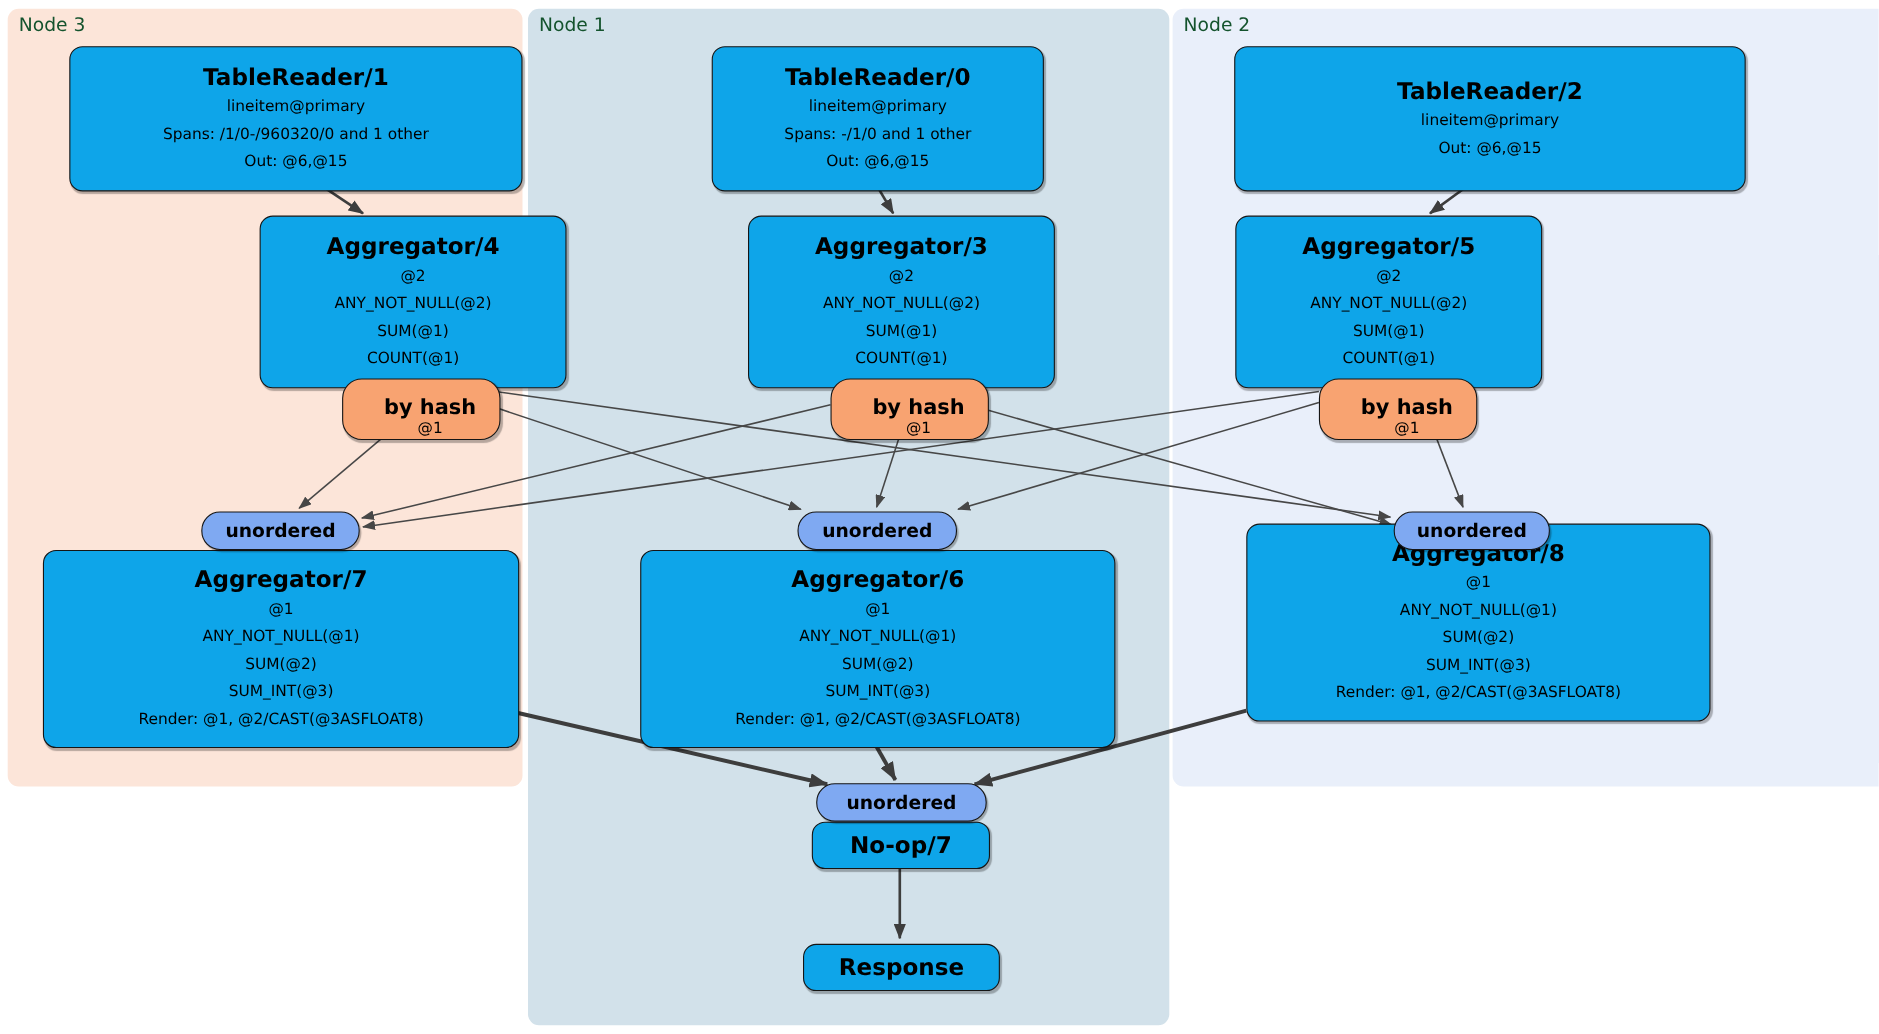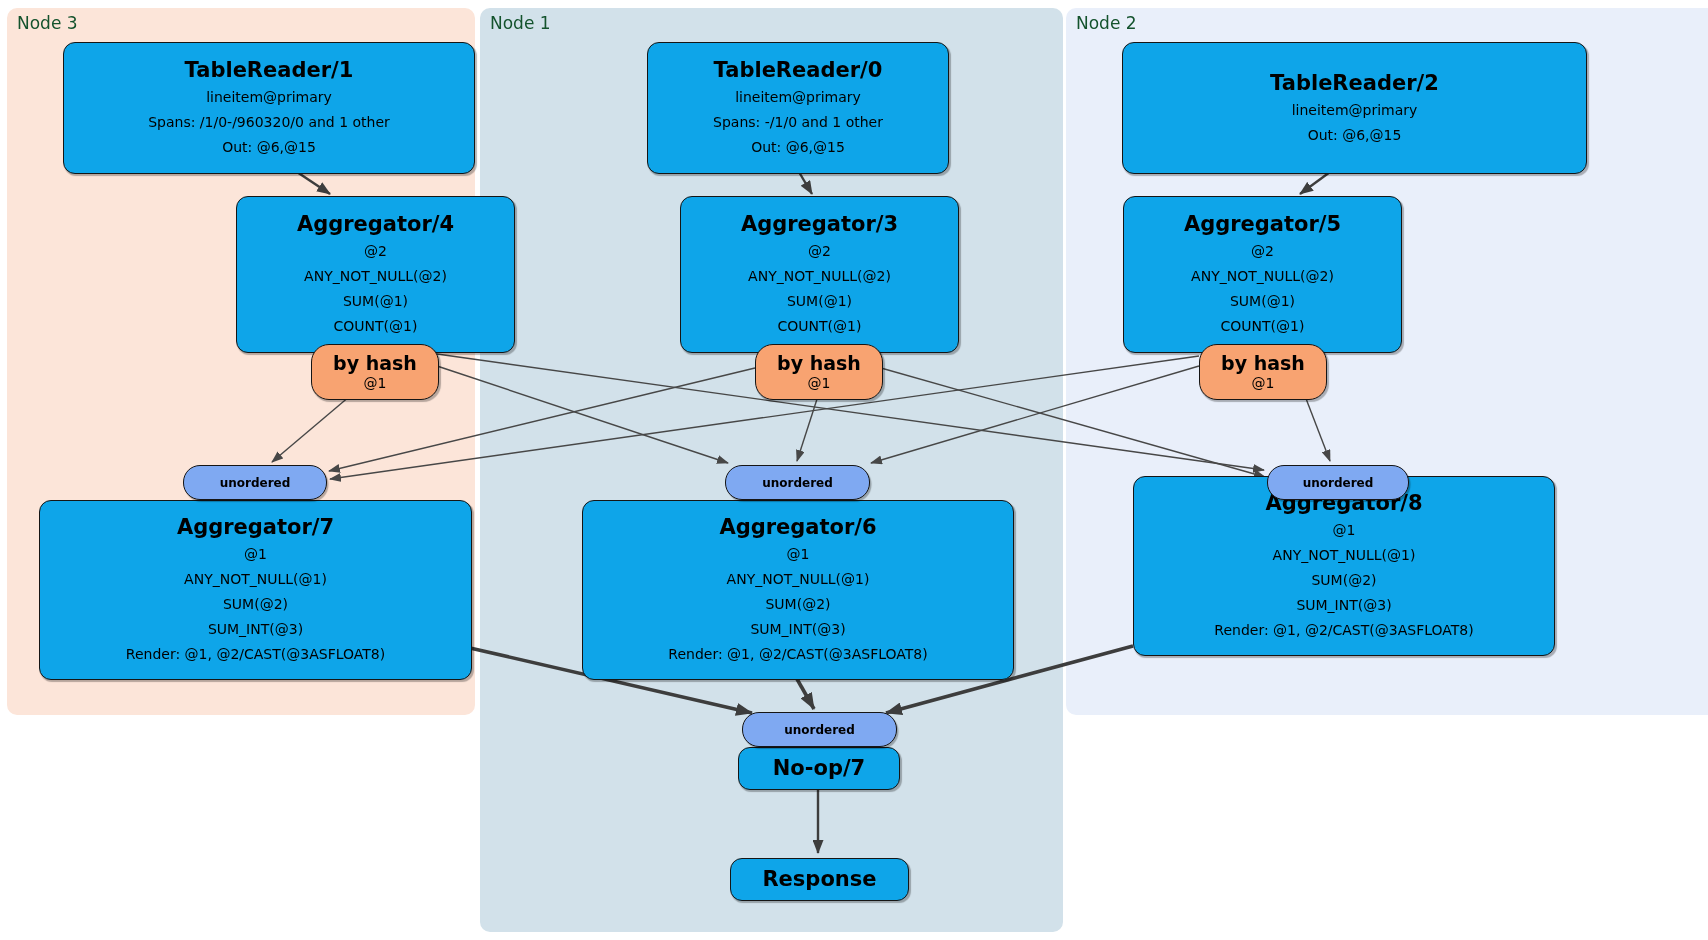--- a/index.html
+++ b/index.html
@@ -15,30 +15,30 @@
   .edge-thick{stroke:#3d3d3d;stroke-width:3.6;fill:none;}
   .proc{
     position:absolute;background:#0ea5e9;border:1.6px solid #151515;border-radius:12px;
     display:flex;flex-direction:column;justify-content:center;align-items:center;
     box-shadow:1.5px 2px 1px rgba(0,0,0,0.28);z-index:3;text-align:center;
   }
   .proc .title{font-weight:bold;font-size:21px;line-height:29px;white-space:nowrap;}
   .proc .line{font-size:14px;line-height:25px;white-space:nowrap;}
   .router{
     position:absolute;background:#f8a371;border:1.8px solid #151515;border-radius:18px;
-    display:flex;flex-direction:column;justify-content:center;align-items:center;
-    box-shadow:1.5px 2px 1px rgba(0,0,0,0.28);z-index:4;text-align:center;
+    display:flex;flex-direction:column;justify-content:flex-end;align-items:center;
+    box-shadow:1.5px 2px 1px rgba(0,0,0,0.28);z-index:4;text-align:center;padding-left:16px;
   }
   .router .rlabel{font-weight:bold;font-size:19px;line-height:23px;white-space:nowrap;}
   .router .rsub{font-size:14px;line-height:17px;white-space:nowrap;}
   .stream{
     position:absolute;background:#7fa9f2;border:1.8px solid #151515;border-radius:17px;
     display:flex;justify-content:center;align-items:center;
     box-shadow:1.5px 2px 1px rgba(0,0,0,0.28);z-index:4;
-    font-weight:bold;font-size:12px;white-space:nowrap;
+    font-weight:bold;font-size:17px;white-space:nowrap;
   }
 </style>
 </head>
 <body>
 
 <div id="canvas">
     <div class="region" style="left: 7px; top: 8px; width: 468px; height: 707px; background: rgb(252, 229, 217);">
       <span class="region-label">Node 3</span>
     </div>
     <div class="region" style="left: 480px; top: 8px; width: 583px; height: 924px; background: rgb(210, 225, 234);">

